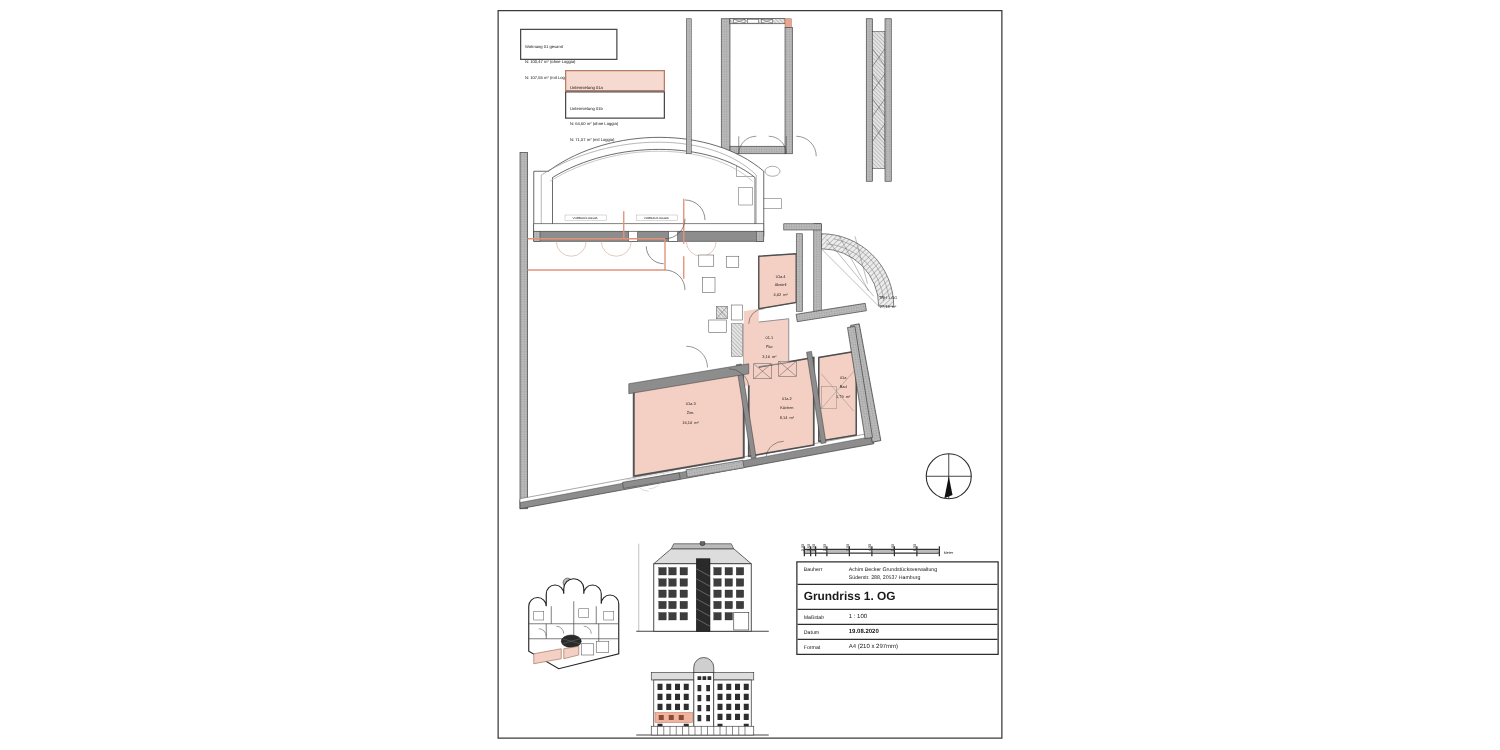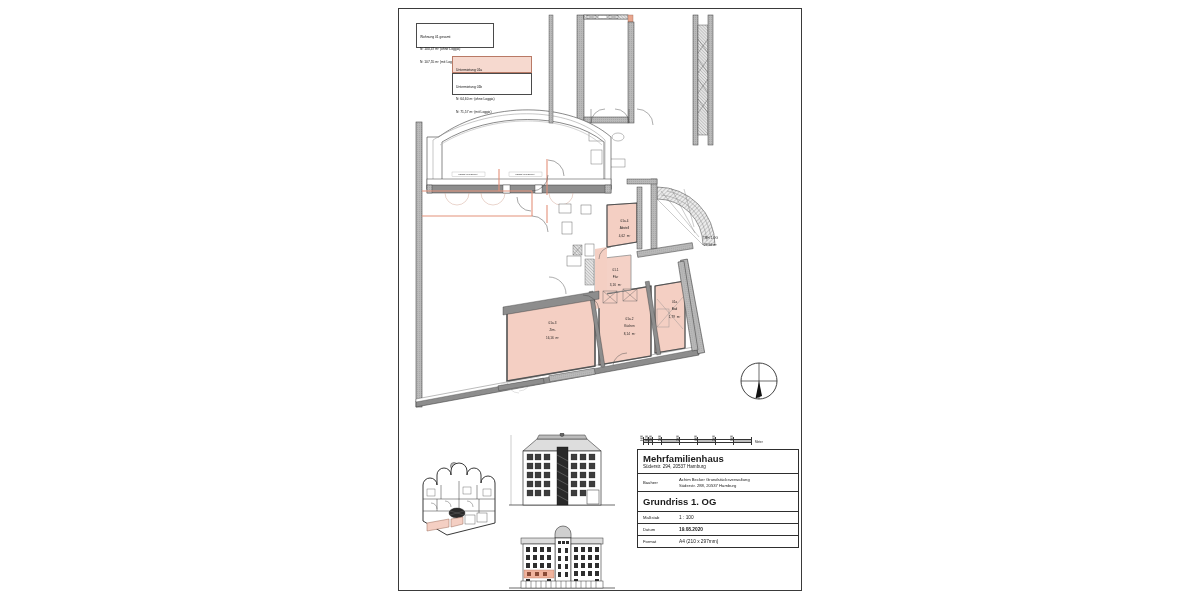--- a/index.html
+++ b/index.html
@@ -22,21 +22,21 @@
   .legbox{position:absolute;border:.6px solid #4a4a4a;background:#fff;
           box-sizing:border-box;padding:2px 3px;font-size:3.3px;
           line-height:4.3px;color:#111;white-space:pre;}
   .legbox.pink{background:#f6d9cf;border-color:#b97a66;}
   .pink{background:#f4cfc3;}
 
   
   .tb{position:absolute;left:238px;top:440px;width:162px;
       border:1px solid #2e2e2e;box-sizing:border-box;background:#fff;}
   .tb .row{border-bottom:1px solid #2e2e2e;box-sizing:border-box;
-           display:flex;align-items:center;}
+           display:flex;}
   .tb .row:last-child{border-bottom:none;}
   .tb .big{font-size:9.5px;font-weight:bold;padding:3px 5px 0 5px;line-height:11px;}
   .tb .sub{font-size:4.6px;padding:0 5px 3px 5px;line-height:6px;}
   .tb .k{width:36px;font-size:4.2px;padding:3px 0 3px 5px;flex:none;}
   .tb .v{font-size:4.8px;padding:3px 0;}
   .tb .v.b{font-weight:bold;}
   .tb .v2{font-size:4.2px;padding:3px 5px 3px 0;line-height:5.6px;white-space:pre;}
   .tb .mid{font-size:9.5px;font-weight:bold;padding:4px 5px;}
 
   
@@ -548,24 +548,20 @@
         </g>
         <g stroke="#555" stroke-width="0.4" fill="none">
           <rect x="10" y="28" width="8" height="7"></rect>
           <rect x="46" y="26" width="8" height="7"></rect>
           <rect x="66" y="28" width="8" height="7"></rect>
         </g>
       </svg>
     </div>
 
     <div class="tb">
-      <div class="row" style="flex-direction:column;align-items:stretch;">
-        <div class="big">Mehrfamilienhaus</div>
-        <div class="sub">Süderstr. 294, 20537 Hamburg</div>
-      </div>
       <div class="row">
         <div class="k">Bauherr</div>
         <div class="v2">Achim Becker Grundstücksverwaltung
 Süderstr. 288, 20537 Hamburg</div>
       </div>
       <div class="row">
         <div class="mid">Grundriss 1. OG</div>
       </div>
       <div class="row">
         <div class="k">Maßstab</div>

